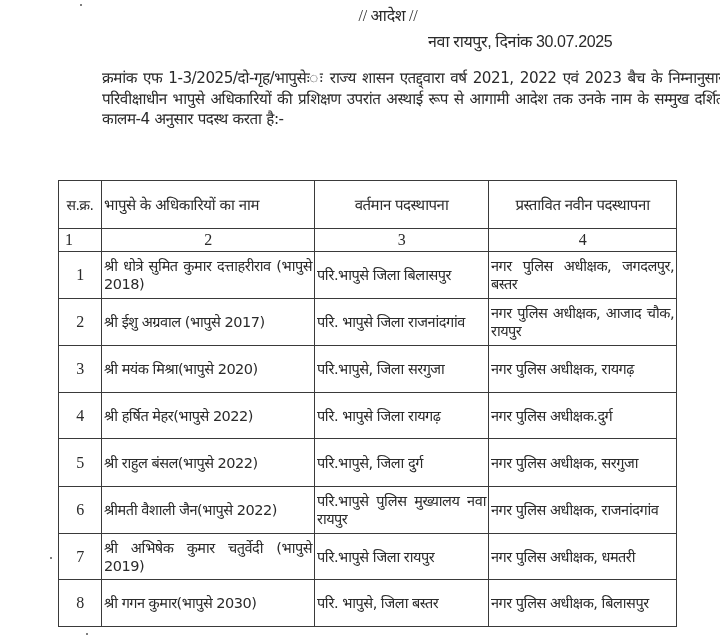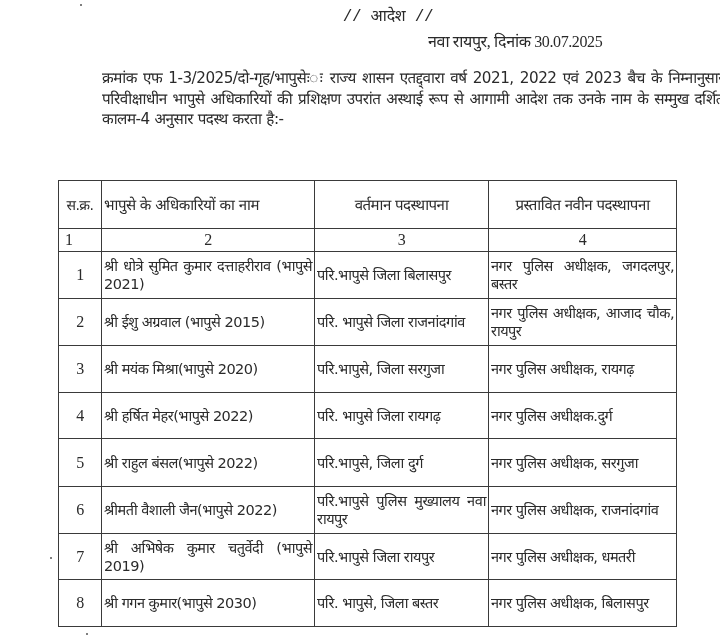--- a/index.html
+++ b/index.html
@@ -17,30 +17,30 @@
     }
     .heading {
       position: absolute;
       top: 4px;
       left: 0;
       width: 720px;
       text-align: center;
       font-size: 16px;
       padding-left: 56px;
       box-sizing: border-box;
-      font-family: Liberation Mono, monospace;
+      font-family: Liberation Serif, serif;
       font-weight: 300;
       letter-spacing: -0.3px;
     }
     .dateline {
       position: absolute;
       top: 30px;
       left: 428px;
       font-size: 16px;
-      font-family: Liberation Serif, serif;
+      font-family: Liberation Sans, sans-serif;
       letter-spacing: -0.4px;
     }
     .intro {
       position: absolute;
       top: 68px;
       left: 57px;
       width: 622px;
       font-size: 15.2px;
       line-height: 20.5px;
       text-align: justify;
@@ -116,27 +116,27 @@
     <tr class="num">
       <td class="sn" style="text-align:left;padding-left:6px;">1</td>
       <td class="sn">2</td>
       <td class="sn">3</td>
       <td class="sn">4</td>
     </tr>
   </thead>
   <tbody>
     <tr class="r-47">
       <td class="sn">1</td>
-      <td class="just">श्री धोत्रे सुमित कुमार दत्ताहरीराव (भापुसे 2021)</td>
+      <td class="just">श्री धोत्रे सुमित कुमार दत्ताहरीराव (भापुसे 2018)</td>
       <td class="just">परि.भापुसे जिला बिलासपुर</td>
       <td class="just">नगर पुलिस अधीक्षक, जगदलपुर, बस्तर</td>
     </tr>
     <tr class="r-47">
       <td class="sn">2</td>
-      <td class="just">श्री ईशु अग्रवाल (भापुसे 2015)</td>
+      <td class="just">श्री ईशु अग्रवाल (भापुसे 2017)</td>
       <td class="just">परि. भापुसे जिला राजनांदगांव</td>
       <td class="just">नगर पुलिस अधीक्षक, आजाद चौक, रायपुर</td>
     </tr>
     <tr class="r-47">
       <td class="sn">3</td>
       <td>श्री मयंक मिश्रा(भापुसे 2020)</td>
       <td class="just">परि.भापुसे, जिला सरगुजा</td>
       <td class="just">नगर पुलिस अधीक्षक, रायगढ़</td>
     </tr>
     <tr class="r-46">

